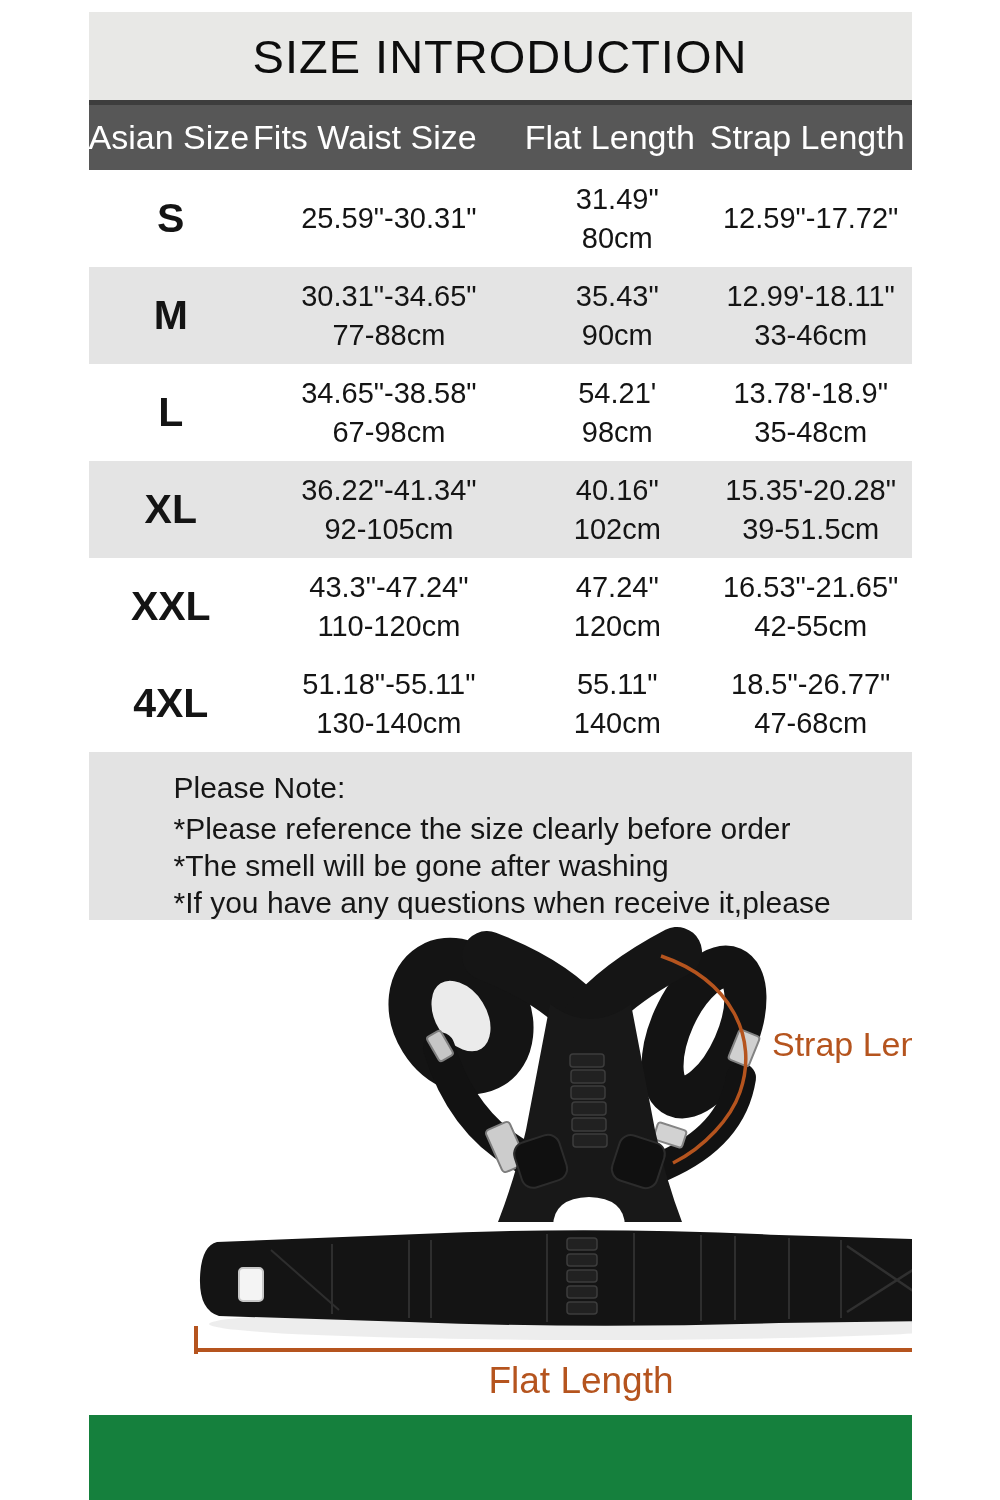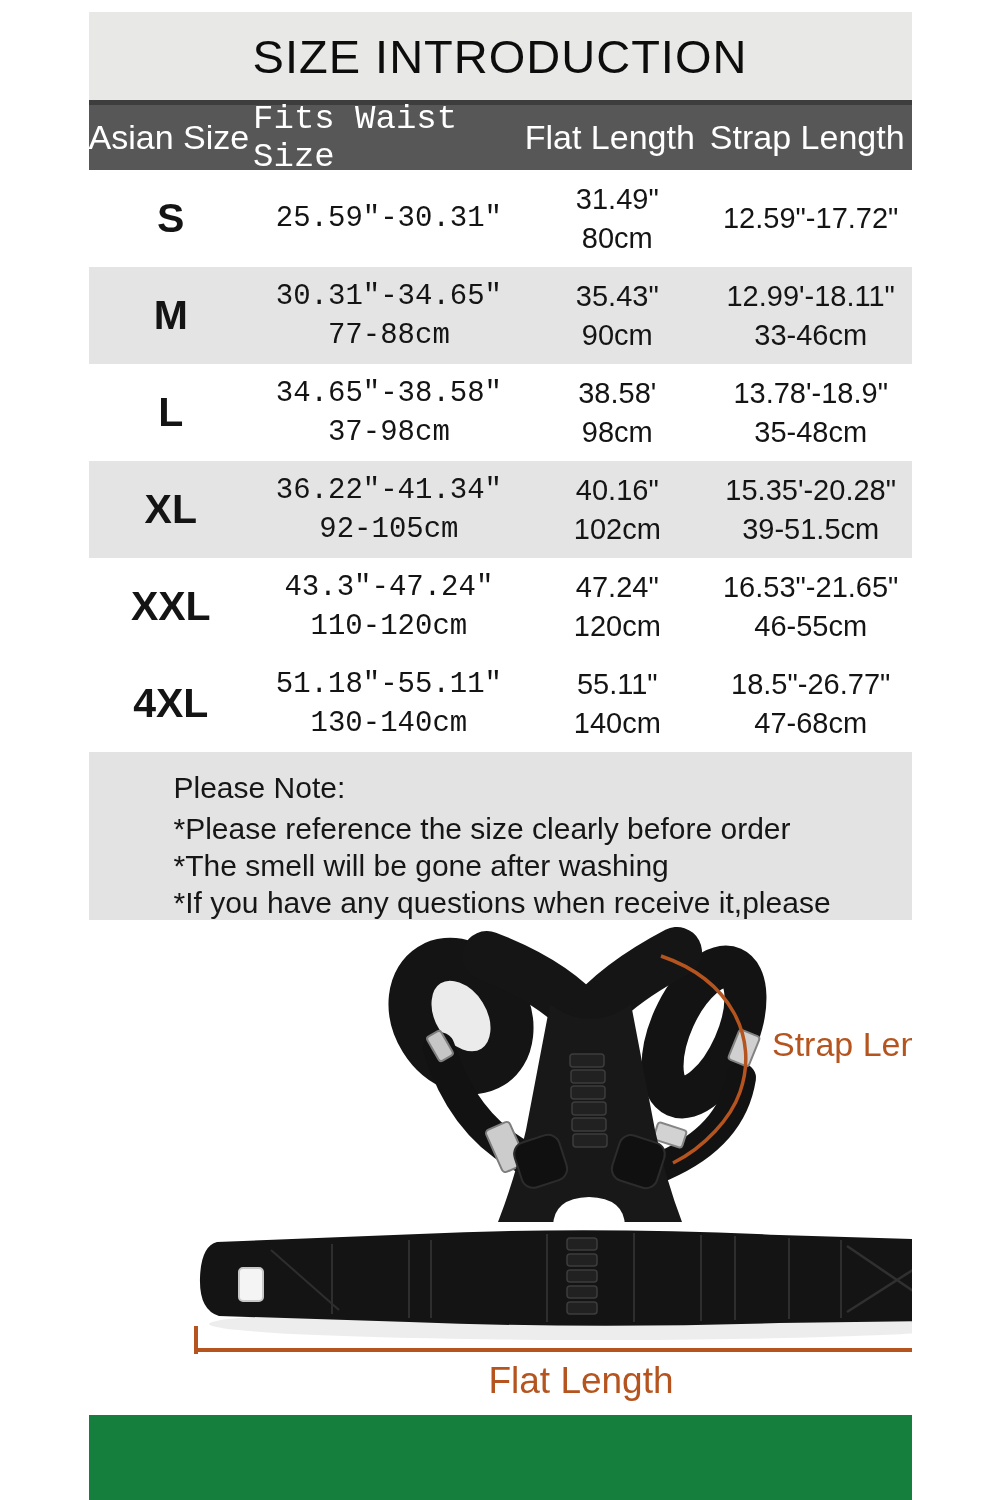--- a/index.html
+++ b/index.html
@@ -17,21 +17,21 @@
     font-size:47px; font-weight:400; color:#0d0d0d; letter-spacing:1px;
   }
   
   .thead {
     height:70px; background:#575757; border-top:5px solid #3d3d3d;
     box-sizing:border-box; display:flex; align-items:center;
     color:#ffffff; font-size:34px;
   }
   .col { text-align:left; }
   .col-1 { width:200px; }
-  .col-2 { width:330px;font-family:Liberation Mono, monospace; }
+  .col-2 { width:330px; }
   .col-3 { width:225px; }
   .col-4 { width:245px; }
   
   .trow {
     height:97px; display:flex; align-items:center;
     font-size:29px; color:#141414; background:#ffffff;
   }
   .trow.alt { background:#e4e4e4; }
   .cell { text-align:center; line-height:39px; }
   .size-label { font-size:41px; font-weight:bold; line-height:41px; }
@@ -90,24 +90,24 @@
     <div class="col col-4 cell">
       <div>12.99'-18.11"</div>
       <div>33-46cm</div>
     </div>
   </div>
 
   <div class="trow">
     <div class="col col-1 cell size-label">L</div>
     <div class="col col-2 cell">
       <div>34.65"-38.58"</div>
-      <div>37-98cm</div>
-    </div>
-    <div class="col col-3 cell">
-      <div>38.58'</div>
+      <div>67-98cm</div>
+    </div>
+    <div class="col col-3 cell">
+      <div>54.21'</div>
       <div>98cm</div>
     </div>
     <div class="col col-4 cell">
       <div>13.78'-18.9"</div>
       <div>35-48cm</div>
     </div>
   </div>
 
   <div class="trow alt">
     <div class="col col-1 cell size-label">XL</div>
@@ -130,21 +130,21 @@
     <div class="col col-2 cell">
       <div>43.3"-47.24"</div>
       <div>110-120cm</div>
     </div>
     <div class="col col-3 cell">
       <div>47.24"</div>
       <div>120cm</div>
     </div>
     <div class="col col-4 cell">
       <div>16.53"-21.65"</div>
-      <div>46-55cm</div>
+      <div>42-55cm</div>
     </div>
   </div>
 
 
   <div class="trow">
     <div class="col col-1 cell size-label">4XL</div>
     <div class="col col-2 cell">
       <div>51.18"-55.11"</div>
       <div>130-140cm</div>
     </div>

